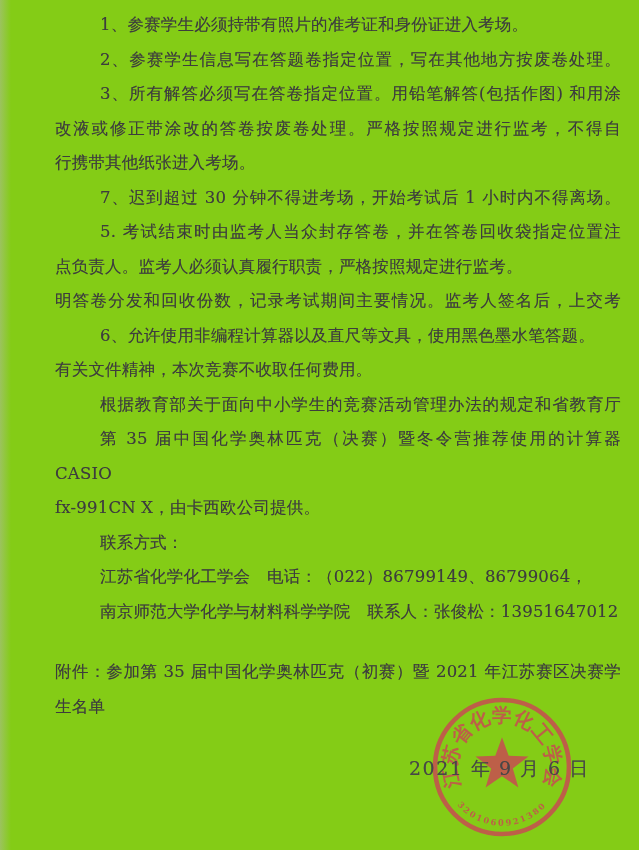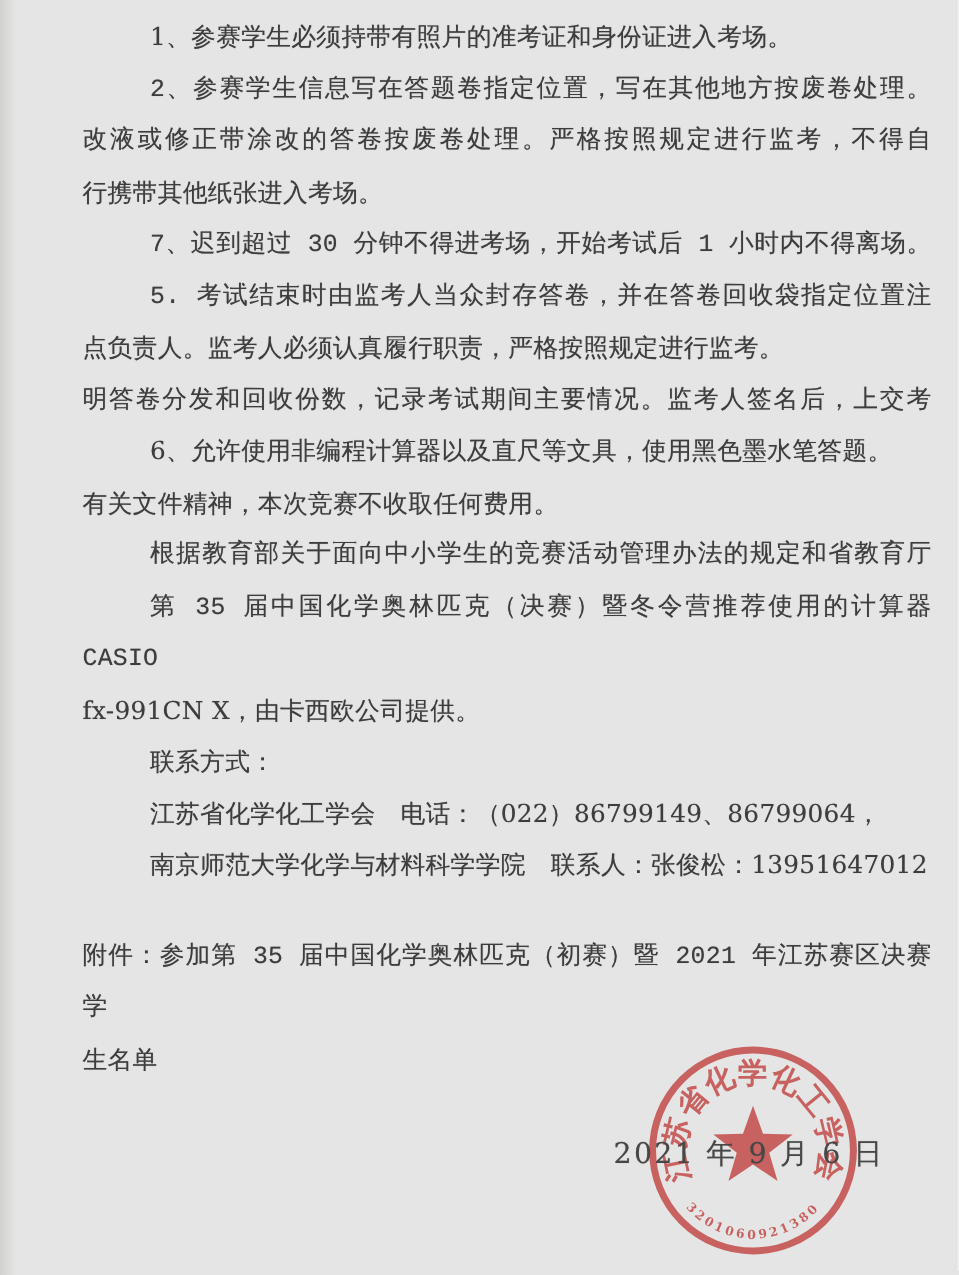--- a/index.html
+++ b/index.html
@@ -1,20 +1,20 @@
 <!DOCTYPE html>
 <html><head>
 <meta charset="utf-8">
 <style>
   html, body { margin: 0; padding: 0; background: #ffffff; }
   .page {
     position: relative;
     width: 639px;
     height: 850px;
-    background: #e5e5e5;
+    background: #84cc16;
     overflow: hidden;
     font-family: "DejaVu Serif", "Liberation Serif", serif;
     color: #3d3d3d;
   }
   .scan-edge {
     position: absolute;
     left: 0; top: 0;
     width: 11px; height: 100%;
     background: linear-gradient(to right, rgba(185,185,182,0.45), rgba(251,251,250,0));
     pointer-events: none;
@@ -27,21 +27,21 @@
   }
   .line {
     font-size: 16.5px;
     line-height: 34.5px;
     min-height: 34.5px;
     white-space: normal;
     letter-spacing: 0.2px;
     text-shadow: 0 0 0.5px rgba(70,70,70,0.55);
   }
   .indent { text-indent: 45px; }
-  .stretch { text-align: justify; text-align-last: justify; font-family: Liberation Mono, monospace; }
+  .stretch { text-align: justify; text-align-last: justify; }
   .spacer { height: 26px; }
   .email {
     text-decoration: underline;
     text-underline-offset: 3px;
     color: inherit;
     letter-spacing: 0.5px;
   }
   .date-text {
     position: absolute;
     left: 409px;
@@ -69,20 +69,21 @@
 </style>
 </head>
 <body>
 
 <div class="page">
   <div class="scan-edge"></div>
 
   <div class="textblock">
     <div class="line indent">1、参赛学生必须持带有照片的准考证和身份证进入考场。</div>
     <div class="line indent stretch">2、参赛学生信息写在答题卷指定位置，写在其他地方按废卷处理。</div>
+    <div class="line indent stretch">3、所有解答必须写在答卷指定位置。用铅笔解答(包括作图) 和用涂</div>
     <div class="line stretch">改液或修正带涂改的答卷按废卷处理。严格按照规定进行监考，不得自</div>
     <div class="line">行携带其他纸张进入考场。</div>
     <div class="line indent stretch">7、迟到超过 30 分钟不得进考场，开始考试后 1 小时内不得离场。</div>
     <div class="line indent stretch">5. 考试结束时由监考人当众封存答卷，并在答卷回收袋指定位置注</div>
     <div class="line">点负责人。监考人必须认真履行职责，严格按照规定进行监考。</div>
     <div class="line stretch">明答卷分发和回收份数，记录考试期间主要情况。监考人签名后，上交考</div>
     <div class="line indent">6、允许使用非编程计算器以及直尺等文具，使用黑色墨水笔答题。</div>
     <div class="line">有关文件精神，本次竞赛不收取任何费用。</div>
     <div class="line indent stretch">根据教育部关于面向中小学生的竞赛活动管理办法的规定和省教育厅</div>
     <div class="line indent stretch">第 35 届中国化学奥林匹克（决赛）暨冬令营推荐使用的计算器 CASIO</div>

